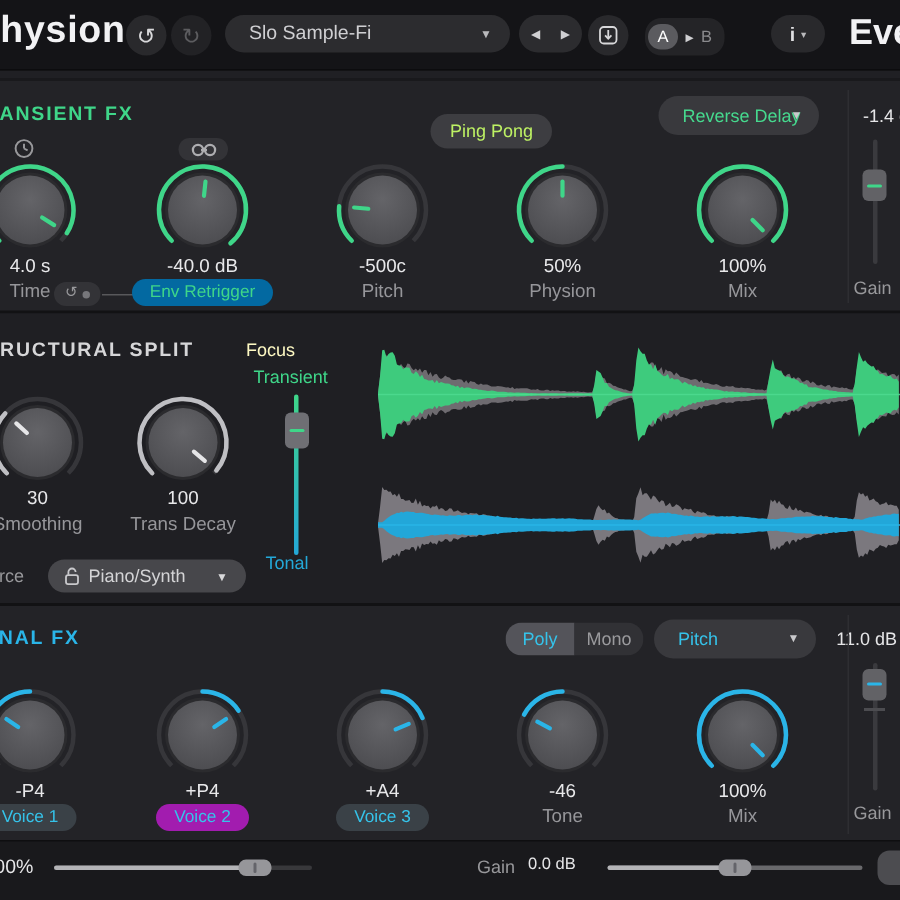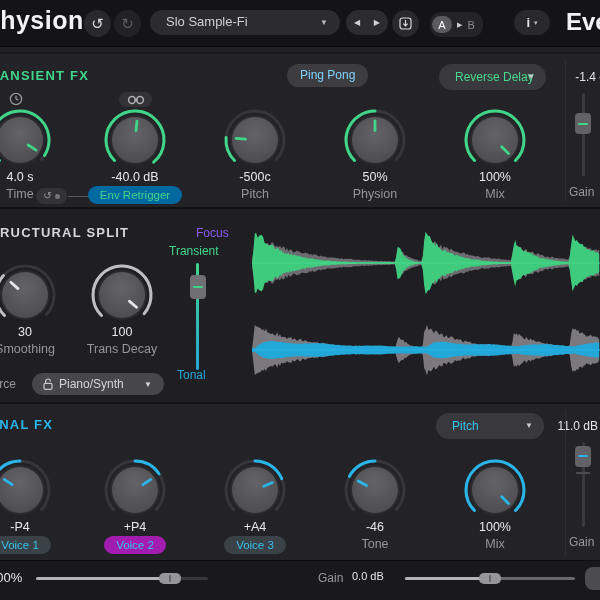--- a/index.html
+++ b/index.html
@@ -98,21 +98,21 @@
     </div>
     <div class="abs infobtn">
       <span class="infoi">i</span>
       <span class="infocaret">▾</span>
     </div>
     <div class="abs brand">Eventide</div>
   </div>
 
   <div class="abs panel-transient"></div>
   <div class="abs sectitle" style="left:-20px;top:68px;color:#3fd689;">TRANSIENT FX</div>
-  <div class="abs pill" style="left:287px;top:64px;color:#7dd3fc;">Ping Pong</div>
+  <div class="abs pill" style="left:287px;top:76px;color:#bef264;">Ping Pong</div>
   <div class="abs dd" style="left:439px;top:64px;width:107px;color:#46d98e;">
     <span class="ddtext">Reverse Delay</span>
     <span class="ddcaret">▼</span>
   </div>
   <div class="abs gval" style="left:564px;top:70px;">-1.4 dB</div>
 
   <svg class="abs" style="left:9px;top:92px;" width="14" height="14" viewBox="0 0 14 14">
     <circle cx="7" cy="7" r="5.6" fill="none" stroke="#98989b" stroke-width="1.3"></circle>
     <line x1="7" y1="7" x2="7" y2="3.8" stroke="#98989b" stroke-width="1.3"></line>
     <line x1="7" y1="7" x2="9.4" y2="8.2" stroke="#98989b" stroke-width="1.3"></line>
@@ -194,21 +194,21 @@
       <div class="abs vtrack" style="left:581.5px;top:93px;height:83px;"></div>
       <div class="abs vtick" style="left:576px;top:120.39px;width:14px;"></div>
       <div class="abs vhandle" style="left:575px;top:113.21000000000001px;">
         <div class="vhline" style="background:#3fd689;"></div>
       </div>
     </div>
   <div class="abs glabel" style="left:569px;top:185px;">Gain</div>
 
   <div class="abs panel-structural"></div>
   <div class="abs sectitle" style="left:-19px;top:225px;color:#d6d6d8;">STRUCTURAL SPLIT</div>
-  <div class="abs focus-label" style="left:196px;top:226px;color:#8b5cf6;">Focus</div>
+  <div class="abs focus-label" style="left:164px;top:226px;color:#fef9c3;">Focus</div>
   <div class="abs focus-label" style="left:169px;top:244px;color:#3fd689;">Transient</div>
   <div id="focus-slider">
       <div class="abs" style="left:196px;top:263px;width:3px;height:107px;border-radius:2px;background:linear-gradient(#3fd689,#24a8d8);"></div>
       <div class="abs vhandle" style="left:189.5px;top:274.54px;height:24px;background:#6f6f74;">
         <div class="vhline" style="top:11px;background:#3fd689;"></div>
       </div>
     </div>
   <div class="abs focus-label" style="left:177px;top:368px;color:#24a8d8;">Tonal</div>
 
   <div id="structural-knobs">
@@ -250,20 +250,24 @@
       <polygon points="0.0,48.0 1.4,36.6 2.8,25.7 4.2,22.2 5.6,22.8 7.0,25.8 8.4,25.5 9.8,25.1 11.2,27.5 12.6,29.1 14.0,30.1 15.4,28.7 16.8,30.7 18.2,31.5 19.6,28.4 21.0,28.6 22.4,31.3 23.8,32.9 25.2,31.7 26.6,33.2 28.0,31.6 29.4,34.5 30.8,32.7 32.2,32.7 33.6,36.2 35.0,34.0 36.4,37.2 37.8,35.5 39.2,35.4 40.6,37.6 42.0,38.6 43.4,37.8 44.8,36.4 46.2,37.4 47.6,37.6 49.0,39.0 50.4,39.3 51.8,39.3 53.2,38.8 54.6,38.9 56.0,39.2 57.4,41.1 58.8,39.5 60.2,41.7 61.6,40.0 63.0,40.5 64.4,40.7 65.8,42.0 67.2,42.5 68.6,41.6 70.0,42.5 71.4,42.4 72.8,42.4 74.2,43.0 75.6,43.7 77.0,43.6 78.4,43.6 79.8,43.4 81.2,43.5 82.6,43.7 84.0,44.0 85.4,44.3 86.8,44.2 88.2,44.9 89.6,44.0 91.0,45.3 92.4,44.8 93.8,45.0 95.2,44.8 96.6,44.8 98.0,44.9 99.4,44.8 100.8,45.4 102.2,45.9 103.6,45.6 105.0,45.9 106.4,45.4 107.8,46.1 109.2,46.3 110.6,46.4 112.0,45.9 113.4,45.9 114.8,46.7 116.2,46.1 117.6,46.5 119.0,46.4 120.4,46.4 121.8,46.9 123.2,46.7 124.6,46.7 126.0,47.2 127.4,47.0 128.8,47.1 130.2,46.9 131.6,47.2 133.0,46.9 134.4,47.2 135.8,47.3 137.2,47.1 138.6,47.5 140.0,47.6 141.4,47.5 142.8,47.5 144.2,43.8 145.6,34.4 147.0,34.9 148.4,36.8 149.8,37.8 151.2,38.3 152.6,41.5 154.0,41.1 155.4,41.9 156.8,43.1 158.2,43.3 159.6,44.2 161.0,44.7 162.4,45.0 163.8,45.6 165.2,45.6 166.6,46.4 168.0,46.9 169.4,46.7 170.8,43.0 172.2,33.7 173.6,22.2 175.0,24.3 176.4,26.6 177.8,28.1 179.2,29.8 180.6,29.4 182.0,27.6 183.4,27.7 184.8,30.2 186.2,33.2 187.6,32.7 189.0,30.6 190.4,35.6 191.8,32.2 193.2,33.5 194.6,33.3 196.0,34.2 197.4,36.4 198.8,34.4 200.2,35.7 201.6,37.1 203.0,37.4 204.4,37.8 205.8,38.2 207.2,38.7 208.6,39.4 210.0,39.0 211.4,38.6 212.8,39.1 214.2,40.8 215.6,39.4 217.0,41.4 218.4,41.1 219.8,41.4 221.2,41.8 222.6,42.3 224.0,42.5 225.4,42.0 226.8,42.5 228.2,43.3 229.6,43.8 231.0,43.9 232.4,43.1 233.8,43.7 235.2,43.6 236.6,43.3 238.0,44.3 239.4,44.5 240.8,44.7 242.2,44.3 243.6,44.7 245.0,44.9 246.4,44.6 247.8,44.9 249.2,45.4 250.6,45.3 252.0,45.8 253.4,45.6 254.8,45.9 256.2,45.7 257.6,46.3 259.0,45.8 260.4,40.0 261.8,34.3 263.2,31.1 264.6,32.3 266.0,33.5 267.4,33.3 268.8,32.8 270.2,35.9 271.6,36.9 273.0,35.5 274.4,35.2 275.8,38.7 277.2,37.4 278.6,38.6 280.0,37.5 281.4,38.4 282.8,40.5 284.2,40.4 285.6,39.3 287.0,39.7 288.4,41.5 289.8,40.4 291.2,41.4 292.6,42.8 294.0,43.0 295.4,42.4 296.8,43.1 298.2,43.9 299.6,42.8 301.0,42.7 302.4,44.5 303.8,43.7 305.2,44.0 306.6,44.3 308.0,44.7 309.4,44.2 310.8,44.8 312.2,44.5 313.6,45.3 315.0,45.6 316.4,45.6 317.8,42.6 319.2,31.8 320.6,30.1 322.0,30.8 323.4,30.1 324.8,27.6 326.2,31.9 327.6,30.8 329.0,30.6 330.4,30.1 331.8,34.0 333.2,32.2 334.6,33.3 336.0,34.6 337.4,34.5 338.8,34.3 340.2,37.2 341.6,35.9 343.0,35.4 344.4,35.5 345.8,37.1 347.2,35.6 347.2,62.4 345.8,60.9 344.4,62.5 343.0,62.6 341.6,62.1 340.2,60.8 338.8,63.7 337.4,63.5 336.0,63.4 334.6,64.7 333.2,65.8 331.8,64.0 330.4,67.9 329.0,67.4 327.6,67.2 326.2,66.1 324.8,70.4 323.4,67.9 322.0,67.2 320.6,67.9 319.2,66.2 317.8,55.4 316.4,52.4 315.0,52.4 313.6,52.7 312.2,53.5 310.8,53.2 309.4,53.8 308.0,53.3 306.6,53.7 305.2,54.0 303.8,54.3 302.4,53.5 301.0,55.3 299.6,55.2 298.2,54.1 296.8,54.9 295.4,55.6 294.0,55.0 292.6,55.2 291.2,56.6 289.8,57.6 288.4,56.5 287.0,58.3 285.6,58.7 284.2,57.6 282.8,57.5 281.4,59.6 280.0,60.5 278.6,59.4 277.2,60.6 275.8,59.3 274.4,62.8 273.0,62.5 271.6,61.1 270.2,62.1 268.8,65.2 267.4,64.7 266.0,64.5 264.6,65.7 263.2,66.9 261.8,63.7 260.4,58.0 259.0,52.2 257.6,51.7 256.2,52.3 254.8,52.1 253.4,52.4 252.0,52.2 250.6,52.7 249.2,52.6 247.8,53.1 246.4,53.4 245.0,53.1 243.6,53.3 242.2,53.7 240.8,53.3 239.4,53.5 238.0,53.7 236.6,54.7 235.2,54.4 233.8,54.3 232.4,54.9 231.0,54.1 229.6,54.2 228.2,54.7 226.8,55.5 225.4,56.0 224.0,55.5 222.6,55.7 221.2,56.2 219.8,56.6 218.4,56.9 217.0,56.6 215.6,58.6 214.2,57.2 212.8,58.9 211.4,59.4 210.0,59.0 208.6,58.6 207.2,59.3 205.8,59.8 204.4,60.2 203.0,60.6 201.6,60.9 200.2,62.3 198.8,63.6 197.4,61.6 196.0,63.8 194.6,64.7 193.2,64.5 191.8,65.8 190.4,62.4 189.0,67.4 187.6,65.3 186.2,64.8 184.8,67.8 183.4,70.3 182.0,70.4 180.6,68.6 179.2,68.2 177.8,69.9 176.4,71.4 175.0,73.7 173.6,75.8 172.2,64.3 170.8,55.0 169.4,51.3 168.0,51.1 166.6,51.6 165.2,52.4 163.8,52.4 162.4,53.0 161.0,53.3 159.6,53.8 158.2,54.7 156.8,54.9 155.4,56.1 154.0,56.9 152.6,56.5 151.2,59.7 149.8,60.2 148.4,61.2 147.0,63.1 145.6,63.6 144.2,54.2 142.8,50.5 141.4,50.5 140.0,50.4 138.6,50.5 137.2,50.9 135.8,50.7 134.4,50.8 133.0,51.1 131.6,50.8 130.2,51.1 128.8,50.9 127.4,51.0 126.0,50.8 124.6,51.3 123.2,51.3 121.8,51.1 120.4,51.6 119.0,51.6 117.6,51.5 116.2,51.9 114.8,51.3 113.4,52.1 112.0,52.1 110.6,51.6 109.2,51.7 107.8,51.9 106.4,52.6 105.0,52.1 103.6,52.4 102.2,52.1 100.8,52.6 99.4,53.2 98.0,53.1 96.6,53.2 95.2,53.2 93.8,53.0 92.4,53.2 91.0,52.7 89.6,54.0 88.2,53.1 86.8,53.8 85.4,53.7 84.0,54.0 82.6,54.3 81.2,54.5 79.8,54.6 78.4,54.4 77.0,54.4 75.6,54.3 74.2,55.0 72.8,55.6 71.4,55.6 70.0,55.5 68.6,56.4 67.2,55.5 65.8,56.0 64.4,57.3 63.0,57.5 61.6,58.0 60.2,56.3 58.8,58.5 57.4,56.9 56.0,58.8 54.6,59.1 53.2,59.2 51.8,58.7 50.4,58.7 49.0,59.0 47.6,60.4 46.2,60.6 44.8,61.6 43.4,60.2 42.0,59.4 40.6,60.4 39.2,62.6 37.8,62.5 36.4,60.8 35.0,64.0 33.6,61.8 32.2,65.3 30.8,65.3 29.4,63.5 28.0,66.4 26.6,64.8 25.2,66.3 23.8,65.1 22.4,66.7 21.0,69.4 19.6,69.6 18.2,66.5 16.8,67.3 15.4,69.3 14.0,67.9 12.6,68.9 11.2,70.5 9.8,72.9 8.4,72.5 7.0,72.2 5.6,75.2 4.2,75.8 2.8,72.3 1.4,61.4 0.0,50.0" fill="#6e6b70"></polygon>
       <polygon points="0.0,48.2 1.4,36.4 2.8,19.5 4.2,19.1 5.6,24.0 7.0,22.0 8.4,21.0 9.8,20.9 11.2,23.2 12.6,29.0 14.0,29.7 15.4,29.9 16.8,32.1 18.2,31.0 19.6,31.0 21.0,31.1 22.4,34.5 23.8,35.4 25.2,33.5 26.6,34.8 28.0,37.3 29.4,35.9 30.8,38.6 32.2,39.0 33.6,39.6 35.0,39.7 36.4,39.3 37.8,41.3 39.2,39.3 40.6,41.5 42.0,40.7 43.4,41.2 44.8,41.7 46.2,41.7 47.6,41.9 49.0,42.9 50.4,43.0 51.8,43.8 53.2,43.1 54.6,44.6 56.0,43.9 57.4,44.8 58.8,44.3 60.2,44.4 61.6,44.6 63.0,45.4 64.4,45.2 65.8,45.4 67.2,45.8 68.6,45.9 70.0,46.2 71.4,46.4 72.8,46.6 74.2,46.6 75.6,46.4 77.0,46.5 78.4,46.8 79.8,47.2 81.2,47.2 82.6,47.1 84.0,47.2 85.4,47.4 86.8,47.6 88.2,47.5 89.6,47.6 91.0,47.8 92.4,47.6 93.8,47.6 95.2,47.9 96.6,47.8 98.0,47.9 99.4,48.0 100.8,48.1 102.2,48.0 103.6,48.1 105.0,48.2 106.4,48.3 107.8,48.3 109.2,48.2 110.6,48.1 112.0,48.2 113.4,48.3 114.8,48.2 116.2,48.2 117.6,48.2 119.0,48.1 120.4,48.3 121.8,48.3 123.2,48.3 124.6,48.2 126.0,48.3 127.4,48.2 128.8,48.2 130.2,48.2 131.6,48.1 133.0,48.2 134.4,48.2 135.8,48.1 137.2,48.3 138.6,48.1 140.0,48.1 141.4,48.2 142.8,48.3 144.2,42.5 145.6,32.7 147.0,33.6 148.4,34.6 149.8,37.8 151.2,41.4 152.6,41.4 154.0,43.9 155.4,44.6 156.8,45.5 158.2,46.2 159.6,46.4 161.0,46.8 162.4,47.4 163.8,47.7 165.2,47.8 166.6,48.2 168.0,48.3 169.4,48.3 170.8,42.2 172.2,26.4 173.6,17.7 175.0,20.1 176.4,21.9 177.8,21.9 179.2,26.1 180.6,29.0 182.0,28.9 183.4,32.1 184.8,28.8 186.2,33.1 187.6,34.1 189.0,35.6 190.4,36.9 191.8,36.7 193.2,35.3 194.6,38.6 196.0,37.8 197.4,39.0 198.8,38.9 200.2,38.9 201.6,40.2 203.0,41.7 204.4,40.5 205.8,41.4 207.2,42.4 208.6,42.1 210.0,43.5 211.4,42.8 212.8,44.0 214.2,43.9 215.6,44.4 217.0,44.1 218.4,45.4 219.8,45.0 221.2,45.5 222.6,45.4 224.0,45.6 225.4,45.6 226.8,45.8 228.2,46.2 229.6,46.5 231.0,47.0 232.4,46.6 233.8,47.1 235.2,47.0 236.6,47.0 238.0,47.4 239.4,47.2 240.8,47.4 242.2,47.7 243.6,47.5 245.0,47.5 246.4,47.8 247.8,48.0 249.2,48.0 250.6,47.9 252.0,48.0 253.4,48.2 254.8,48.1 256.2,48.1 257.6,48.3 259.0,48.1 260.4,39.3 261.8,31.6 263.2,25.7 264.6,31.5 266.0,32.3 267.4,33.0 268.8,33.7 270.2,36.0 271.6,37.5 273.0,36.8 274.4,37.5 275.8,38.4 277.2,38.4 278.6,39.2 280.0,39.6 281.4,41.4 282.8,41.2 284.2,42.4 285.6,42.1 287.0,44.1 288.4,44.2 289.8,44.3 291.2,44.2 292.6,44.4 294.0,44.9 295.4,45.2 296.8,45.6 298.2,45.7 299.6,45.8 301.0,46.3 302.4,46.4 303.8,46.6 305.2,46.6 306.6,47.1 308.0,47.1 309.4,47.4 310.8,47.3 312.2,47.5 313.6,47.5 315.0,47.7 316.4,47.9 317.8,41.8 319.2,30.5 320.6,20.6 322.0,24.1 323.4,27.2 324.8,26.1 326.2,28.2 327.6,29.4 329.0,30.3 330.4,30.1 331.8,32.5 333.2,33.3 334.6,35.5 336.0,35.1 337.4,36.0 338.8,37.0 340.2,36.6 341.6,36.3 343.0,38.2 344.4,38.8 345.8,38.4 347.2,40.5 347.2,57.5 345.8,59.6 344.4,59.2 343.0,59.8 341.6,61.7 340.2,61.4 338.8,61.0 337.4,62.0 336.0,62.9 334.6,62.5 333.2,64.7 331.8,65.5 330.4,67.9 329.0,67.7 327.6,68.6 326.2,69.8 324.8,71.9 323.4,70.8 322.0,73.9 320.6,77.4 319.2,67.5 317.8,56.2 316.4,50.1 315.0,50.3 313.6,50.5 312.2,50.5 310.8,50.7 309.4,50.6 308.0,50.9 306.6,50.9 305.2,51.4 303.8,51.4 302.4,51.6 301.0,51.7 299.6,52.2 298.2,52.3 296.8,52.4 295.4,52.8 294.0,53.1 292.6,53.6 291.2,53.8 289.8,53.7 288.4,53.8 287.0,53.9 285.6,55.9 284.2,55.6 282.8,56.8 281.4,56.6 280.0,58.4 278.6,58.8 277.2,59.6 275.8,59.6 274.4,60.5 273.0,61.2 271.6,60.5 270.2,62.0 268.8,64.3 267.4,65.0 266.0,65.7 264.6,66.5 263.2,72.3 261.8,66.4 260.4,58.7 259.0,49.9 257.6,49.7 256.2,49.9 254.8,49.9 253.4,49.8 252.0,50.0 250.6,50.1 249.2,50.0 247.8,50.0 246.4,50.2 245.0,50.5 243.6,50.5 242.2,50.3 240.8,50.6 239.4,50.8 238.0,50.6 236.6,51.0 235.2,51.0 233.8,50.9 232.4,51.4 231.0,51.0 229.6,51.5 228.2,51.8 226.8,52.2 225.4,52.4 224.0,52.4 222.6,52.6 221.2,52.5 219.8,53.0 218.4,52.6 217.0,53.9 215.6,53.6 214.2,54.1 212.8,54.0 211.4,55.2 210.0,54.5 208.6,55.9 207.2,55.6 205.8,56.6 204.4,57.5 203.0,56.3 201.6,57.8 200.2,59.1 198.8,59.1 197.4,59.0 196.0,60.2 194.6,59.4 193.2,62.7 191.8,61.3 190.4,61.1 189.0,62.4 187.6,63.9 186.2,64.9 184.8,69.2 183.4,65.9 182.0,69.1 180.6,69.0 179.2,71.9 177.8,76.1 176.4,76.1 175.0,77.9 173.6,80.3 172.2,71.6 170.8,55.8 169.4,49.7 168.0,49.7 166.6,49.8 165.2,50.2 163.8,50.3 162.4,50.6 161.0,51.2 159.6,51.6 158.2,51.8 156.8,52.5 155.4,53.4 154.0,54.1 152.6,56.6 151.2,56.6 149.8,60.2 148.4,63.4 147.0,64.4 145.6,65.3 144.2,55.5 142.8,49.7 141.4,49.8 140.0,49.9 138.6,49.9 137.2,49.7 135.8,49.9 134.4,49.8 133.0,49.8 131.6,49.9 130.2,49.8 128.8,49.8 127.4,49.8 126.0,49.7 124.6,49.8 123.2,49.7 121.8,49.7 120.4,49.7 119.0,49.9 117.6,49.8 116.2,49.8 114.8,49.8 113.4,49.7 112.0,49.8 110.6,49.9 109.2,49.8 107.8,49.7 106.4,49.7 105.0,49.8 103.6,49.9 102.2,50.0 100.8,49.9 99.4,50.0 98.0,50.1 96.6,50.2 95.2,50.1 93.8,50.4 92.4,50.4 91.0,50.2 89.6,50.4 88.2,50.5 86.8,50.4 85.4,50.6 84.0,50.8 82.6,50.9 81.2,50.8 79.8,50.8 78.4,51.2 77.0,51.5 75.6,51.6 74.2,51.4 72.8,51.4 71.4,51.6 70.0,51.8 68.6,52.1 67.2,52.2 65.8,52.6 64.4,52.8 63.0,52.6 61.6,53.4 60.2,53.6 58.8,53.7 57.4,53.2 56.0,54.1 54.6,53.4 53.2,54.9 51.8,54.2 50.4,55.0 49.0,55.1 47.6,56.1 46.2,56.3 44.8,56.3 43.4,56.8 42.0,57.3 40.6,56.5 39.2,58.7 37.8,56.7 36.4,58.7 35.0,58.3 33.6,58.4 32.2,59.0 30.8,59.4 29.4,62.1 28.0,60.7 26.6,63.2 25.2,64.5 23.8,62.6 22.4,63.5 21.0,66.9 19.6,67.0 18.2,67.0 16.8,65.9 15.4,68.1 14.0,68.3 12.6,69.0 11.2,74.8 9.8,77.1 8.4,77.0 7.0,76.0 5.6,74.0 4.2,78.9 2.8,78.5 1.4,61.6 0.0,49.8" fill="#3ecb7d"></polygon>
       <rect x="0" y="48.5" width="348" height="1" fill="rgba(76,217,143,0.9)"></rect>
       <polygon points="0.0,134.9 1.4,123.7 2.8,110.7 4.2,112.6 5.6,112.5 7.0,113.8 8.4,113.7 9.8,116.1 11.2,115.3 12.6,117.2 14.0,114.8 15.4,118.6 16.8,118.6 18.2,119.9 19.6,119.7 21.0,119.4 22.4,121.4 23.8,121.2 25.2,118.3 26.6,122.5 28.0,119.9 29.4,123.6 30.8,122.6 32.2,123.3 33.6,123.1 35.0,125.0 36.4,123.5 37.8,123.8 39.2,122.8 40.6,125.9 42.0,124.6 43.4,125.1 44.8,126.7 46.2,126.4 47.6,124.8 49.0,125.0 50.4,127.2 51.8,126.9 53.2,126.1 54.6,127.1 56.0,128.0 57.4,127.7 58.8,127.9 60.2,128.8 61.6,128.0 63.0,128.2 64.4,128.4 65.8,128.2 67.2,129.4 68.6,129.9 70.0,128.8 71.4,129.0 72.8,129.6 74.2,129.6 75.6,130.1 77.0,130.1 78.4,130.9 79.8,131.4 81.2,130.8 82.6,130.8 84.0,131.8 85.4,131.3 86.8,131.3 88.2,132.0 89.6,131.9 91.0,132.4 92.4,132.4 93.8,132.0 95.2,132.4 96.6,132.4 98.0,132.0 99.4,132.1 100.8,132.7 102.2,132.5 103.6,132.7 105.0,133.3 106.4,133.0 107.8,132.9 109.2,133.0 110.6,133.5 112.0,133.1 113.4,133.6 114.8,133.5 116.2,133.4 117.6,133.4 119.0,133.7 120.4,133.7 121.8,133.6 123.2,134.0 124.6,133.8 126.0,134.1 127.4,134.0 128.8,133.8 130.2,134.2 131.6,134.2 133.0,134.4 134.4,134.3 135.8,134.5 137.2,134.4 138.6,134.3 140.0,134.4 141.4,134.3 142.8,134.7 144.2,130.2 145.6,125.3 147.0,122.8 148.4,124.9 149.8,126.2 151.2,125.5 152.6,128.4 154.0,127.7 155.4,129.4 156.8,130.5 158.2,131.4 159.6,131.5 161.0,132.5 162.4,132.4 163.8,132.3 165.2,132.8 166.6,133.7 168.0,133.9 169.4,134.0 170.8,130.7 172.2,118.1 173.6,114.9 175.0,110.8 176.4,116.2 177.8,114.9 179.2,114.8 180.6,116.9 182.0,119.2 183.4,116.4 184.8,117.2 186.2,119.2 187.6,121.0 189.0,119.5 190.4,120.0 191.8,123.5 193.2,122.5 194.6,121.2 196.0,124.0 197.4,123.7 198.8,122.2 200.2,122.8 201.6,124.0 203.0,126.1 204.4,124.9 205.8,125.3 207.2,125.7 208.6,125.2 210.0,127.2 211.4,128.4 212.8,126.7 214.2,127.1 215.6,127.9 217.0,127.5 218.4,128.1 219.8,129.5 221.2,129.5 222.6,129.6 224.0,129.5 225.4,130.4 226.8,130.3 228.2,130.9 229.6,130.1 231.0,131.3 232.4,130.0 233.8,130.3 235.2,130.3 236.6,130.5 238.0,131.1 239.4,131.9 240.8,131.2 242.2,131.4 243.6,131.8 245.0,131.6 246.4,131.9 247.8,132.7 249.2,132.7 250.6,132.8 252.0,133.1 253.4,132.7 254.8,133.1 256.2,133.1 257.6,132.9 259.0,133.2 260.4,128.2 261.8,119.0 263.2,120.7 264.6,119.2 266.0,121.8 267.4,119.8 268.8,122.1 270.2,122.5 271.6,124.7 273.0,125.4 274.4,122.8 275.8,125.6 277.2,126.2 278.6,124.3 280.0,126.6 281.4,125.8 282.8,126.8 284.2,127.9 285.6,127.2 287.0,127.5 288.4,127.9 289.8,128.7 291.2,129.1 292.6,129.6 294.0,129.8 295.4,129.2 296.8,130.6 298.2,129.8 299.6,130.0 301.0,131.0 302.4,130.9 303.8,131.5 305.2,131.2 306.6,131.4 308.0,132.3 309.4,132.0 310.8,132.5 312.2,132.8 313.6,132.8 315.0,132.9 316.4,132.7 317.8,130.5 319.2,119.6 320.6,114.2 322.0,115.6 323.4,114.8 324.8,117.1 326.2,116.1 327.6,119.6 329.0,119.1 330.4,118.3 331.8,120.2 333.2,120.9 334.6,122.7 336.0,122.0 337.4,121.7 338.8,120.6 340.2,122.8 341.6,122.3 343.0,122.6 344.4,123.1 345.8,123.2 347.2,125.9 347.2,146.1 345.8,148.8 344.4,148.9 343.0,149.4 341.6,149.7 340.2,149.2 338.8,151.4 337.4,150.3 336.0,150.0 334.6,149.3 333.2,151.1 331.8,151.8 330.4,153.7 329.0,152.9 327.6,152.4 326.2,155.9 324.8,154.9 323.4,157.2 322.0,156.4 320.6,157.8 319.2,152.4 317.8,141.5 316.4,139.3 315.0,139.1 313.6,139.2 312.2,139.2 310.8,139.5 309.4,140.0 308.0,139.7 306.6,140.6 305.2,140.8 303.8,140.5 302.4,141.1 301.0,141.0 299.6,142.0 298.2,142.2 296.8,141.4 295.4,142.8 294.0,142.2 292.6,142.4 291.2,142.9 289.8,143.3 288.4,144.1 287.0,144.5 285.6,144.8 284.2,144.1 282.8,145.2 281.4,146.2 280.0,145.4 278.6,147.7 277.2,145.8 275.8,146.4 274.4,149.2 273.0,146.6 271.6,147.3 270.2,149.5 268.8,149.9 267.4,152.2 266.0,150.2 264.6,152.8 263.2,151.3 261.8,153.0 260.4,143.8 259.0,138.8 257.6,139.1 256.2,138.9 254.8,138.9 253.4,139.3 252.0,138.9 250.6,139.2 249.2,139.3 247.8,139.3 246.4,140.1 245.0,140.4 243.6,140.2 242.2,140.6 240.8,140.8 239.4,140.1 238.0,140.9 236.6,141.5 235.2,141.7 233.8,141.7 232.4,142.0 231.0,140.7 229.6,141.9 228.2,141.1 226.8,141.7 225.4,141.6 224.0,142.5 222.6,142.4 221.2,142.5 219.8,142.5 218.4,143.9 217.0,144.5 215.6,144.1 214.2,144.9 212.8,145.3 211.4,143.6 210.0,144.8 208.6,146.8 207.2,146.3 205.8,146.7 204.4,147.1 203.0,145.9 201.6,148.0 200.2,149.2 198.8,149.8 197.4,148.3 196.0,148.0 194.6,150.8 193.2,149.5 191.8,148.5 190.4,152.0 189.0,152.5 187.6,151.0 186.2,152.8 184.8,154.8 183.4,155.6 182.0,152.8 180.6,155.1 179.2,157.2 177.8,157.1 176.4,155.8 175.0,161.2 173.6,157.1 172.2,153.9 170.8,141.3 169.4,138.0 168.0,138.1 166.6,138.3 165.2,139.2 163.8,139.7 162.4,139.6 161.0,139.5 159.6,140.5 158.2,140.6 156.8,141.5 155.4,142.6 154.0,144.3 152.6,143.6 151.2,146.5 149.8,145.8 148.4,147.1 147.0,149.2 145.6,146.7 144.2,141.8 142.8,137.3 141.4,137.7 140.0,137.6 138.6,137.7 137.2,137.6 135.8,137.5 134.4,137.7 133.0,137.6 131.6,137.8 130.2,137.8 128.8,138.2 127.4,138.0 126.0,137.9 124.6,138.2 123.2,138.0 121.8,138.4 120.4,138.3 119.0,138.3 117.6,138.6 116.2,138.6 114.8,138.5 113.4,138.4 112.0,138.9 110.6,138.5 109.2,139.0 107.8,139.1 106.4,139.0 105.0,138.7 103.6,139.3 102.2,139.5 100.8,139.3 99.4,139.9 98.0,140.0 96.6,139.6 95.2,139.6 93.8,140.0 92.4,139.6 91.0,139.6 89.6,140.1 88.2,140.0 86.8,140.7 85.4,140.7 84.0,140.2 82.6,141.2 81.2,141.2 79.8,140.6 78.4,141.1 77.0,141.9 75.6,141.9 74.2,142.4 72.8,142.4 71.4,143.0 70.0,143.2 68.6,142.1 67.2,142.6 65.8,143.8 64.4,143.6 63.0,143.8 61.6,144.0 60.2,143.2 58.8,144.1 57.4,144.3 56.0,144.0 54.6,144.9 53.2,145.9 51.8,145.1 50.4,144.8 49.0,147.0 47.6,147.2 46.2,145.6 44.8,145.3 43.4,146.9 42.0,147.4 40.6,146.1 39.2,149.2 37.8,148.2 36.4,148.5 35.0,147.0 33.6,148.9 32.2,148.7 30.8,149.4 29.4,148.4 28.0,152.1 26.6,149.5 25.2,153.7 23.8,150.8 22.4,150.6 21.0,152.6 19.6,152.3 18.2,152.1 16.8,153.4 15.4,153.4 14.0,157.2 12.6,154.8 11.2,156.7 9.8,155.9 8.4,158.3 7.0,158.2 5.6,159.5 4.2,159.4 2.8,161.3 1.4,148.3 0.0,137.1" fill="#7b787e"></polygon>
       <polygon points="0.0,134.1 1.4,134.1 2.8,134.2 4.2,133.1 5.6,131.8 7.0,130.8 8.4,129.9 9.8,129.2 11.2,128.6 12.6,127.9 14.0,128.0 15.4,127.1 16.8,127.6 18.2,127.2 19.6,127.0 21.0,127.2 22.4,127.3 23.8,127.3 25.2,128.0 26.6,128.0 28.0,127.8 29.4,127.9 30.8,128.2 32.2,128.5 33.6,128.6 35.0,129.1 36.4,129.3 37.8,129.0 39.2,129.1 40.6,129.4 42.0,129.7 43.4,129.5 44.8,129.8 46.2,130.0 47.6,129.5 49.0,129.7 50.4,129.8 51.8,129.8 53.2,129.3 54.6,129.3 56.0,129.8 57.4,129.5 58.8,129.2 60.2,129.3 61.6,129.1 63.0,129.5 64.4,129.2 65.8,129.0 67.2,129.6 68.6,129.3 70.0,129.2 71.4,129.5 72.8,129.6 74.2,129.9 75.6,129.8 77.0,130.1 78.4,130.4 79.8,129.9 81.2,130.5 82.6,130.7 84.0,130.9 85.4,130.8 86.8,131.0 88.2,131.0 89.6,131.4 91.0,131.3 92.4,131.2 93.8,131.7 95.2,131.5 96.6,131.5 98.0,131.6 99.4,131.8 100.8,131.9 102.2,132.0 103.6,131.6 105.0,131.8 106.4,131.9 107.8,131.6 109.2,131.9 110.6,131.8 112.0,131.8 113.4,131.6 114.8,131.6 116.2,131.5 117.6,131.5 119.0,131.8 120.4,131.6 121.8,131.7 123.2,131.5 124.6,131.8 126.0,131.6 127.4,131.5 128.8,131.6 130.2,131.7 131.6,131.8 133.0,132.1 134.4,132.1 135.8,132.2 137.2,132.3 138.6,132.3 140.0,132.3 141.4,132.3 142.8,132.6 144.2,132.5 145.6,132.6 147.0,132.6 148.4,132.5 149.8,132.7 151.2,132.6 152.6,132.5 154.0,132.3 155.4,132.5 156.8,132.4 158.2,132.4 159.6,132.5 161.0,132.2 162.4,132.3 163.8,132.4 165.2,132.3 166.6,132.4 168.0,132.4 169.4,132.5 170.8,132.5 172.2,132.7 173.6,132.8 175.0,132.5 176.4,131.5 177.8,130.7 179.2,129.9 180.6,129.1 182.0,128.4 183.4,128.3 184.8,128.2 186.2,128.3 187.6,128.0 189.0,127.8 190.4,127.8 191.8,128.1 193.2,127.7 194.6,128.0 196.0,128.6 197.4,128.5 198.8,128.7 200.2,129.1 201.6,129.2 203.0,129.5 204.4,129.8 205.8,129.7 207.2,130.1 208.6,129.7 210.0,130.0 211.4,130.5 212.8,130.4 214.2,130.6 215.6,130.6 217.0,130.4 218.4,130.4 219.8,130.2 221.2,130.6 222.6,130.1 224.0,130.1 225.4,130.5 226.8,130.5 228.2,130.1 229.6,130.2 231.0,130.3 232.4,130.3 233.8,130.5 235.2,130.3 236.6,130.0 238.0,130.1 239.4,130.6 240.8,130.3 242.2,130.3 243.6,130.5 245.0,130.6 246.4,130.7 247.8,130.8 249.2,131.2 250.6,131.2 252.0,131.3 253.4,131.6 254.8,131.7 256.2,131.5 257.6,131.7 259.0,131.8 260.4,132.0 261.8,132.2 263.2,132.0 264.6,132.2 266.0,132.2 267.4,131.9 268.8,131.5 270.2,131.5 271.6,131.5 273.0,131.1 274.4,131.1 275.8,131.1 277.2,130.8 278.6,130.5 280.0,130.5 281.4,130.5 282.8,130.3 284.2,130.5 285.6,130.4 287.0,130.4 288.4,130.4 289.8,129.8 291.2,130.2 292.6,130.2 294.0,130.1 295.4,130.1 296.8,130.1 298.2,130.7 299.6,130.6 301.0,130.7 302.4,130.9 303.8,131.1 305.2,130.7 306.6,131.0 308.0,131.4 309.4,131.3 310.8,131.3 312.2,131.4 313.6,131.9 315.0,131.9 316.4,132.1 317.8,132.0 319.2,132.2 320.6,132.2 322.0,132.5 323.4,132.3 324.8,131.6 326.2,131.4 327.6,130.8 329.0,130.9 330.4,130.4 331.8,130.4 333.2,129.8 334.6,129.9 336.0,129.7 337.4,129.2 338.8,129.0 340.2,129.2 341.6,129.1 343.0,128.5 344.4,128.3 345.8,128.7 347.2,128.5 347.2,143.5 345.8,143.3 344.4,143.7 343.0,143.5 341.6,142.9 340.2,142.8 338.8,143.0 337.4,142.8 336.0,142.3 334.6,142.1 333.2,142.2 331.8,141.6 330.4,141.6 329.0,141.1 327.6,141.2 326.2,140.6 324.8,140.4 323.4,139.7 322.0,139.5 320.6,139.8 319.2,139.8 317.8,140.0 316.4,139.9 315.0,140.1 313.6,140.1 312.2,140.6 310.8,140.7 309.4,140.7 308.0,140.6 306.6,141.0 305.2,141.3 303.8,140.9 302.4,141.1 301.0,141.3 299.6,141.4 298.2,141.3 296.8,141.9 295.4,141.9 294.0,141.9 292.6,141.8 291.2,141.8 289.8,142.2 288.4,141.6 287.0,141.6 285.6,141.6 284.2,141.5 282.8,141.7 281.4,141.5 280.0,141.5 278.6,141.5 277.2,141.2 275.8,140.9 274.4,140.9 273.0,140.9 271.6,140.5 270.2,140.5 268.8,140.5 267.4,140.1 266.0,139.8 264.6,139.8 263.2,140.0 261.8,139.8 260.4,140.0 259.0,140.2 257.6,140.3 256.2,140.5 254.8,140.3 253.4,140.4 252.0,140.7 250.6,140.8 249.2,140.8 247.8,141.2 246.4,141.3 245.0,141.4 243.6,141.5 242.2,141.7 240.8,141.7 239.4,141.4 238.0,141.9 236.6,142.0 235.2,141.7 233.8,141.5 232.4,141.7 231.0,141.7 229.6,141.8 228.2,141.9 226.8,141.5 225.4,141.5 224.0,141.9 222.6,141.9 221.2,141.4 219.8,141.8 218.4,141.6 217.0,141.6 215.6,141.4 214.2,141.4 212.8,141.6 211.4,141.5 210.0,142.0 208.6,142.3 207.2,141.9 205.8,142.3 204.4,142.2 203.0,142.5 201.6,142.8 200.2,142.9 198.8,143.3 197.4,143.5 196.0,143.4 194.6,144.0 193.2,144.3 191.8,143.9 190.4,144.2 189.0,144.2 187.6,144.0 186.2,143.7 184.8,143.8 183.4,143.7 182.0,143.6 180.6,142.9 179.2,142.1 177.8,141.3 176.4,140.5 175.0,139.5 173.6,139.2 172.2,139.3 170.8,139.5 169.4,139.5 168.0,139.6 166.6,139.6 165.2,139.7 163.8,139.6 162.4,139.7 161.0,139.8 159.6,139.5 158.2,139.6 156.8,139.6 155.4,139.5 154.0,139.7 152.6,139.5 151.2,139.4 149.8,139.3 148.4,139.5 147.0,139.4 145.6,139.4 144.2,139.5 142.8,139.4 141.4,139.7 140.0,139.7 138.6,139.7 137.2,139.7 135.8,139.8 134.4,139.9 133.0,139.9 131.6,140.2 130.2,140.3 128.8,140.4 127.4,140.5 126.0,140.4 124.6,140.2 123.2,140.5 121.8,140.3 120.4,140.4 119.0,140.2 117.6,140.5 116.2,140.5 114.8,140.4 113.4,140.4 112.0,140.2 110.6,140.2 109.2,140.1 107.8,140.4 106.4,140.1 105.0,140.2 103.6,140.4 102.2,140.0 100.8,140.1 99.4,140.2 98.0,140.4 96.6,140.5 95.2,140.5 93.8,140.3 92.4,140.8 91.0,140.7 89.6,140.6 88.2,141.0 86.8,141.0 85.4,141.2 84.0,141.1 82.6,141.3 81.2,141.5 79.8,142.1 78.4,141.6 77.0,141.9 75.6,142.2 74.2,142.1 72.8,142.4 71.4,142.5 70.0,142.8 68.6,142.7 67.2,142.4 65.8,143.0 64.4,142.8 63.0,142.5 61.6,142.9 60.2,142.7 58.8,142.8 57.4,142.5 56.0,142.2 54.6,142.7 53.2,142.7 51.8,142.2 50.4,142.2 49.0,142.3 47.6,142.5 46.2,142.0 44.8,142.2 43.4,142.5 42.0,142.3 40.6,142.6 39.2,142.9 37.8,143.0 36.4,142.7 35.0,142.9 33.6,143.4 32.2,143.5 30.8,143.8 29.4,144.1 28.0,144.2 26.6,144.0 25.2,144.0 23.8,144.7 22.4,144.7 21.0,144.8 19.6,145.0 18.2,144.8 16.8,144.4 15.4,144.9 14.0,144.0 12.6,144.1 11.2,143.4 9.8,142.8 8.4,142.1 7.0,141.2 5.6,140.2 4.2,138.9 2.8,137.8 1.4,137.9 0.0,137.9" fill="#22a7d9"></polygon>
       <rect x="0" y="135.5" width="348" height="1" fill="rgba(41,181,232,0.95)"></rect>
     </svg>
 
   <div class="abs panel-tonal"></div>
   <div class="abs sectitle" style="left:-21px;top:417px;color:#2ab5e8;">TONAL FX</div>
+  <div class="abs" style="left:337px;top:415px;height:22px;border-radius:12px;overflow:hidden;display:flex;">
+    <div style="width:46px;background:#54545a;color:#35c3ea;font-size:12px;display:flex;align-items:center;justify-content:center;">Poly</div>
+    <div style="width:46px;background:#313135;color:#9a9a9d;font-size:12px;display:flex;align-items:center;justify-content:center;">Mono</div>
+  </div>
   <div class="abs dd" style="left:436px;top:413px;width:108px;color:#35c3ea;">
     <span class="ddtext">Pitch</span>
     <span class="ddcaret">▼</span>
   </div>
   <div class="abs gval" style="left:548px;top:419px;">11.0 dB</div>
 
   <div id="tonal-knobs">
       <div class="knob" style="left: -40px; top: 456px;">
         <svg width="68" height="68" viewBox="0 0 68 68">
           <path d="M 13.49 54.51 A 29 29 0 1 1 54.51 54.51" fill="none" stroke="#36363a" stroke-width="3"></path>

